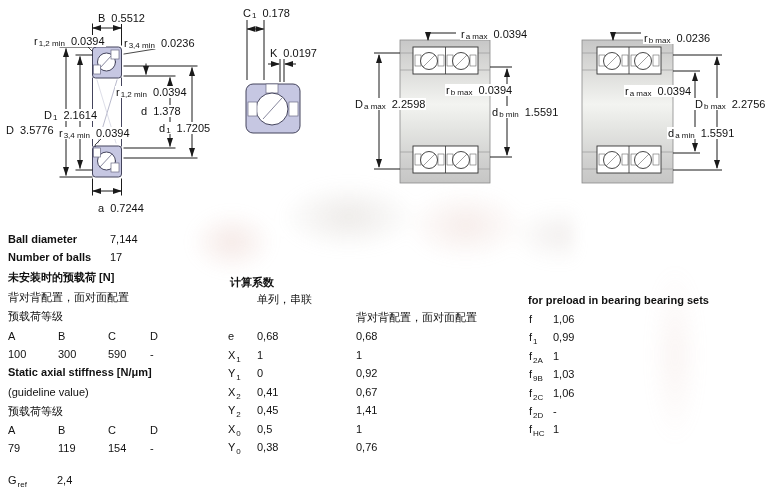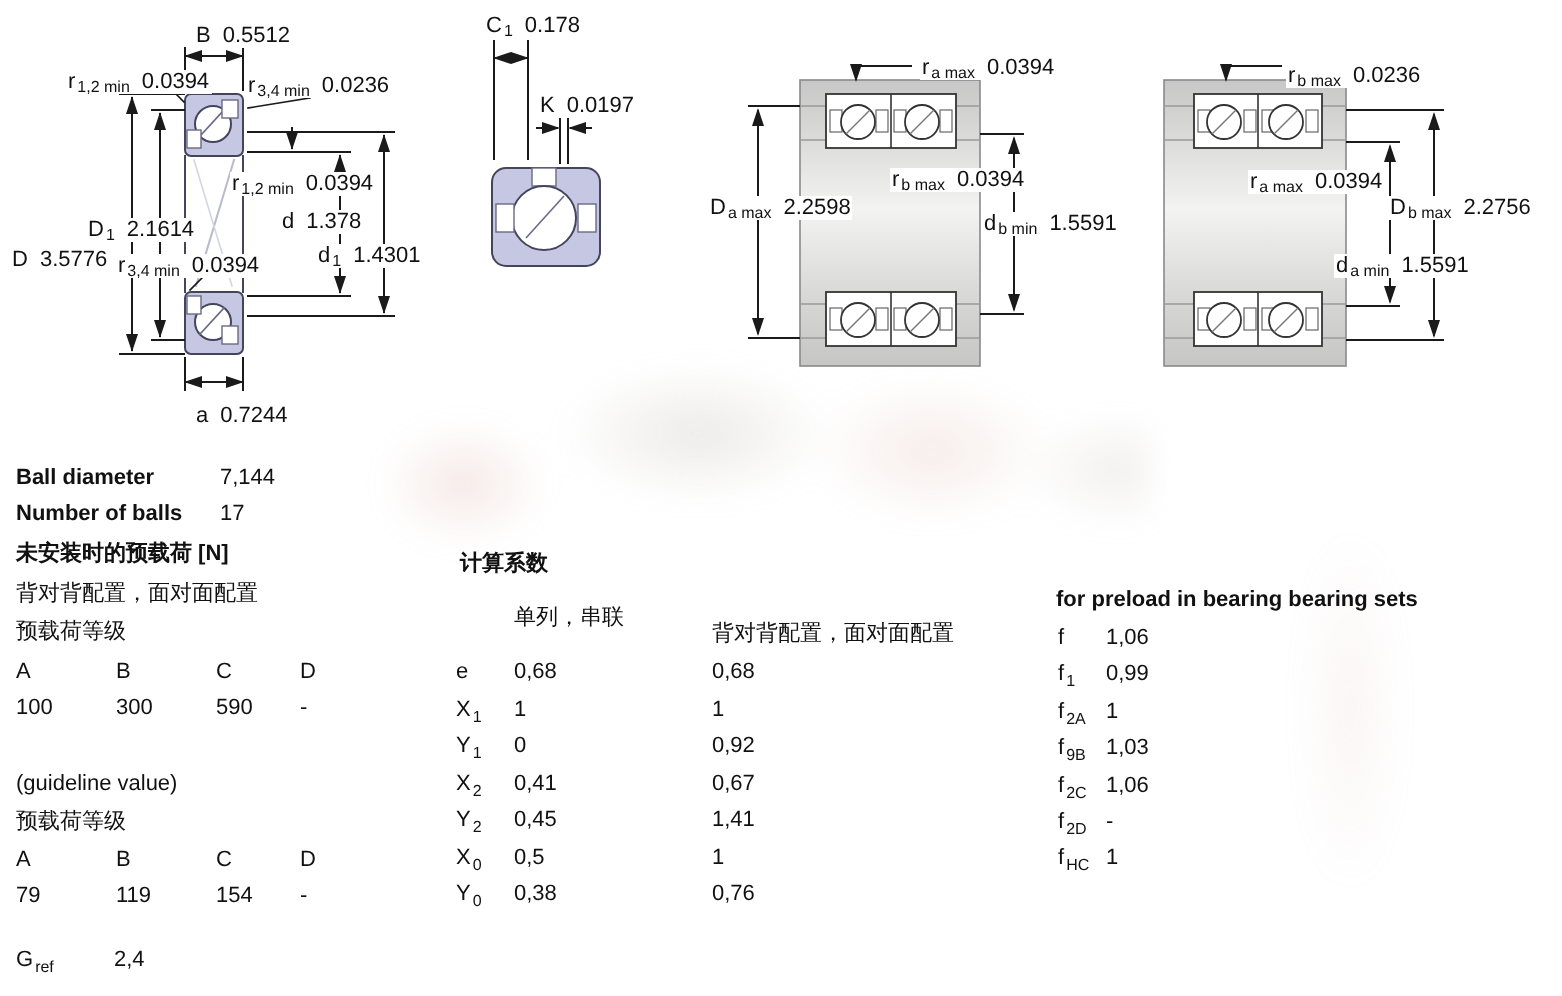--- a/index.html
+++ b/index.html
@@ -243,21 +243,21 @@
         <span>r</span>
         <span class="sub">3,4 min</span>
       </span>
       <span class="val">0.0394</span>
     </span>
   <span class="dim" style="left:158px;top:122px">
       <span class="sym">
         <span>d</span>
         <span class="sub">1</span>
       </span>
-      <span class="val">1.4301</span>
+      <span class="val">1.7205</span>
     </span>
   <span class="dim" style="left:97px;top:202px">
       <span class="sym">
         <span>a</span>
       </span>
       <span class="val">0.7244</span>
     </span>
 
   <span class="dim" style="left:242px;top:7px">
       <span class="sym">
@@ -341,36 +341,37 @@
   <span class="t" style="left:8px;top:310px">预载荷等级</span>
   <span class="t" style="left:8px;top:330px">A</span>
   <span class="t" style="left:58px;top:330px">B</span>
   <span class="t" style="left:108px;top:330px">C</span>
   <span class="t" style="left:150px;top:330px">D</span>
   <span class="t" style="left:8px;top:348px">100</span>
   <span class="t" style="left:58px;top:348px">300</span>
   <span class="t" style="left:108px;top:348px">590</span>
   <span class="t" style="left:150px;top:348px">-</span>
 
+  <span class="tb" style="left:8px;top:366px">Static axial stiffness [N/μm]</span>
   <span class="t" style="left:8px;top:386px">(guideline value)</span>
   <span class="t" style="left:8px;top:405px">预载荷等级</span>
   <span class="t" style="left:8px;top:424px">A</span>
   <span class="t" style="left:58px;top:424px">B</span>
   <span class="t" style="left:108px;top:424px">C</span>
   <span class="t" style="left:150px;top:424px">D</span>
   <span class="t" style="left:8px;top:442px">79</span>
   <span class="t" style="left:58px;top:442px">119</span>
   <span class="t" style="left:108px;top:442px">154</span>
   <span class="t" style="left:150px;top:442px">-</span>
 
   <span class="t" style="left:8px;top:474px"><span>G</span><span class="sub">ref</span></span>
   <span class="t" style="left:57px;top:474px">2,4</span>
 
   <span class="tb" style="left:230px;top:276px">计算系数</span>
-  <span class="t" style="left:257px;top:303px">单列，串联</span>
+  <span class="t" style="left:257px;top:293px">单列，串联</span>
   <span class="t" style="left:356px;top:311px">背对背配置，面对面配置</span>
 
   <span class="t" style="left:228px;top:330px"><span>e</span></span>
   <span class="t" style="left:257px;top:330px">0,68</span>
   <span class="t" style="left:356px;top:330px">0,68</span>
   <span class="t" style="left:228px;top:349px"><span>X</span><span class="sub">1</span></span>
   <span class="t" style="left:257px;top:349px">1</span>
   <span class="t" style="left:356px;top:349px">1</span>
   <span class="t" style="left:228px;top:367px"><span>Y</span><span class="sub">1</span></span>
   <span class="t" style="left:257px;top:367px">0</span>

